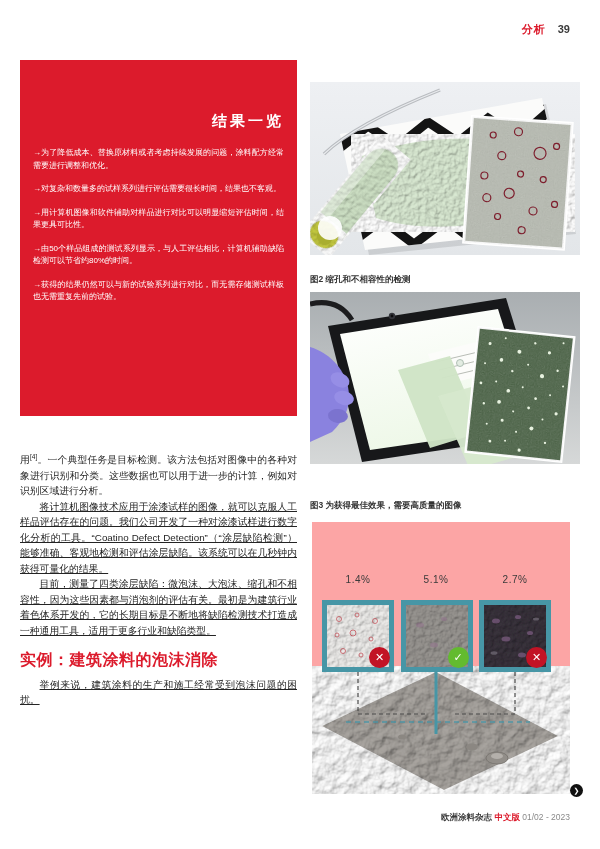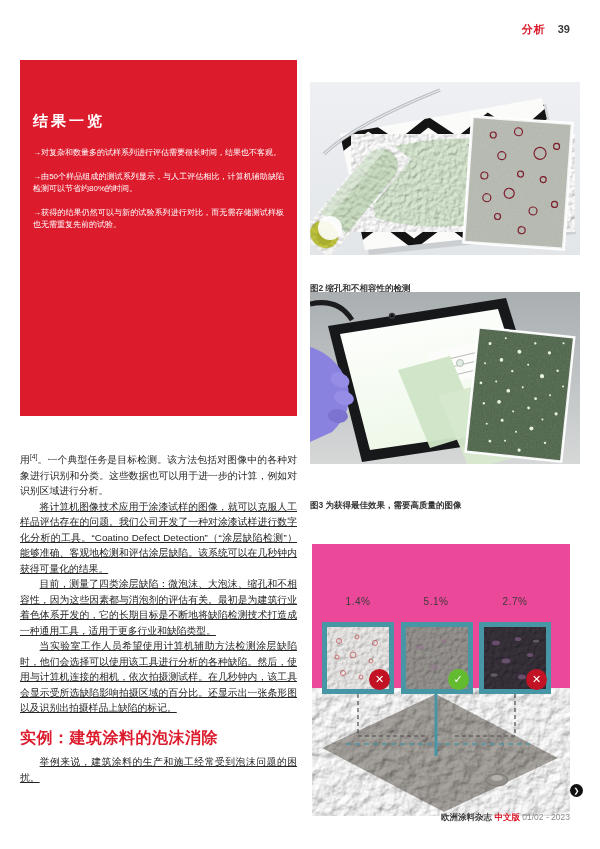--- a/index.html
+++ b/index.html
@@ -8,38 +8,38 @@
   .page { position:relative; width:600px; height:836px; background:#ffffff; overflow:hidden;border-radius:14px; }
 
   
   .header { position:absolute; top:22px; right:30px; display:flex; gap:12px; align-items:baseline; }
   .header .section { color:#dc1b2c; font-weight:bold; font-size:11px; letter-spacing:1px; }
   .header .pagenum { color:#3a3a3a; font-weight:bold; font-size:11px; }
 
   
   .results-box { position:absolute; left:20px; top:60px; width:277px; height:356px;
                  background:#dc1b2c; color:#ffffff; padding:52px 13px 0 13px; }
-  .results-box h2 { font-size:15px; font-weight:bold; text-align:left; letter-spacing:3px; margin-bottom:16px; }
+  .results-box h2 { font-size:15px; font-weight:bold; text-align:right; letter-spacing:3px; margin-bottom:16px; }
   .rb-item { font-size:8px; line-height:12.5px; margin-bottom:11px; text-align:justify; }
 
   
   .body-col { position:absolute; left:20px; top:452px; width:277px; color:#242424;
               font-size:9.8px; line-height:15.5px; text-align:justify; }
   .body-col p { margin:0; }
   .body-col .ind { text-indent:2em;text-decoration:underline; }
   .body-col sup { font-size:6.5px; vertical-align:super; line-height:0; }
   .subhead { color:#dc1b2c; font-size:16px; font-weight:bold; margin:14px 0 9px 0; letter-spacing:0.5px; }
 
   
   .caption { position:absolute; left:310px; width:270px; font-size:8.5px; font-weight:bold; color:#333; }
   .figure { position:absolute; left:310px; width:270px; overflow:hidden; }
   .figure svg { display:block; }
 
   
-  .fig3 { position:absolute; left:312px; top:544px; width:258px; height:272px; background:#ec4899; }
+  .fig3 { position:absolute; left:312px; top:522px; width:258px; height:272px; background:#fca5a5; }
   .fig3 .f3bg { position:absolute; left:0; top:0; }
   .f3label { position:absolute; top:52px; width:72px; text-align:center; font-size:10px; color:#3a3a3a; letter-spacing:0.5px; }
   .f3sq { position:absolute; top:78px; width:72px; height:72px; border:5px solid #4796a6; background:#888; z-index:2; }
   .f3sq svg { display:block; }
   .badge { position:absolute; right:-1px; bottom:-1px; width:21px; height:21px; border-radius:50%;
            color:#fff; font-size:11px; font-weight:bold; text-align:center; line-height:21px; z-index:3; }
   .badge.bad { background:#c21325; }
   .badge.good { background:#63bb2f; }
 
   
@@ -81,30 +81,31 @@
 
 <div class="page">
 
   <div class="header">
     <span class="section">分析</span>
     <span class="pagenum">39</span>
   </div>
 
   <aside class="results-box">
     <h2>结果一览</h2>
+    <p class="rb-item">→为了降低成本、替换原材料或者考虑持续发展的问题，涂料配方经常需要进行调整和优化。</p>
     <p class="rb-item">→对复杂和数量多的试样系列进行评估需要很长时间，结果也不客观。</p>
+    <p class="rb-item">→用计算机图像和软件辅助对样品进行对比可以明显缩短评估时间，结果更具可比性。</p>
     <p class="rb-item">→由50个样品组成的测试系列显示，与人工评估相比，计算机辅助缺陷检测可以节省约80%的时间。</p>
     <p class="rb-item">→获得的结果仍然可以与新的试验系列进行对比，而无需存储测试样板也无需重复先前的试验。</p>
   </aside>
 
   <div class="body-col">
     <p><span>用</span><sup>[4]</sup><span>。一个典型任务是目标检测。该方法包括对图像中的各种对象进行识别和分类。这些数据也可以用于进一步的计算，例如对识别区域进行分析。</span></p>
     <p class="ind">将计算机图像技术应用于涂漆试样的图像，就可以克服人工样品评估存在的问题。我们公司开发了一种对涂漆试样进行数字化分析的工具。“Coatino Defect Detection”（“涂层缺陷检测”）能够准确、客观地检测和评估涂层缺陷。该系统可以在几秒钟内获得可量化的结果。</p>
     <p class="ind">目前，测量了四类涂层缺陷：微泡沫、大泡沫、缩孔和不相容性，因为这些因素都与消泡剂的评估有关。最初是为建筑行业着色体系开发的，它的长期目标是不断地将缺陷检测技术打造成一种通用工具，适用于更多行业和缺陷类型。</p>
-    <p class="ind">当实验室工作人员希望使用计算机辅助方法检测涂层缺陷时，他们会选择可以使用该工具进行分析的各种缺陷。然后，使用与计算机连接的相机，依次拍摄测试样。在几秒钟内，该工具会显示受所选缺陷影响拍摄区域的百分比。还显示出一张条形图以及识别出拍摄样品上缺陷的标记。</p>
     <h3 class="subhead">实例：建筑涂料的泡沫消除</h3>
     <p class="ind">举例来说，建筑涂料的生产和施工经常受到泡沫问题的困扰。</p>
   </div>
 
   <div class="figure" style="top:82px;height:173px">
     <svg width="270" height="173" viewBox="0 0 270 173">
       <defs>
         <linearGradient id="f1bg" x1="0" y1="0" x2="0" y2="1">
           <stop offset="0" stop-color="#eef0f3"></stop>
             <stop offset="1" stop-color="#e3e6e9"></stop>
@@ -147,21 +148,21 @@
           <circle cx="200" cy="112" r="5"></circle>
             <circle cx="225" cy="128" r="4"></circle>
             <circle cx="190" cy="136" r="3"></circle>
           <circle cx="246" cy="120" r="3"></circle>
             <circle cx="215" cy="148" r="3.5"></circle>
         </g>
       </g>
     </svg>
   </div>
 
-  <div class="caption" style="top:283px">图2 缩孔和不相容性的检测</div>
+  <div class="caption" style="top:274px">图2 缩孔和不相容性的检测</div>
   <div class="figure" style="top:292px;height:172px">
     <svg width="270" height="172" viewBox="0 0 270 172">
       <defs>
         <linearGradient id="f2bg" x1="0" y1="0" x2="0" y2="1">
           <stop offset="0" stop-color="#a9aeb1"></stop>
             <stop offset="1" stop-color="#d6d8d8"></stop>
         </linearGradient>
         <linearGradient id="f2glow" x1="0" y1="0" x2="0.3" y2="1">
           <stop offset="0" stop-color="#ffffff"></stop>
             <stop offset="1" stop-color="#eef8e8"></stop>

